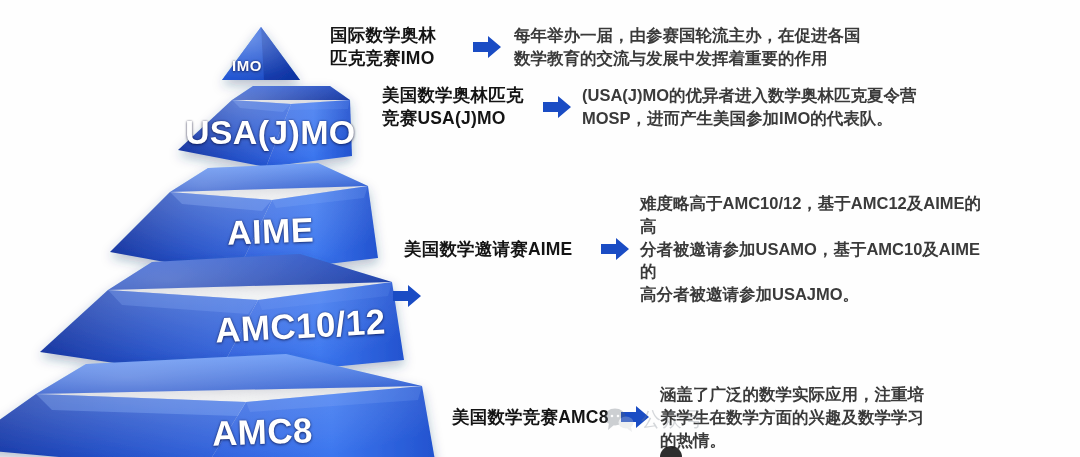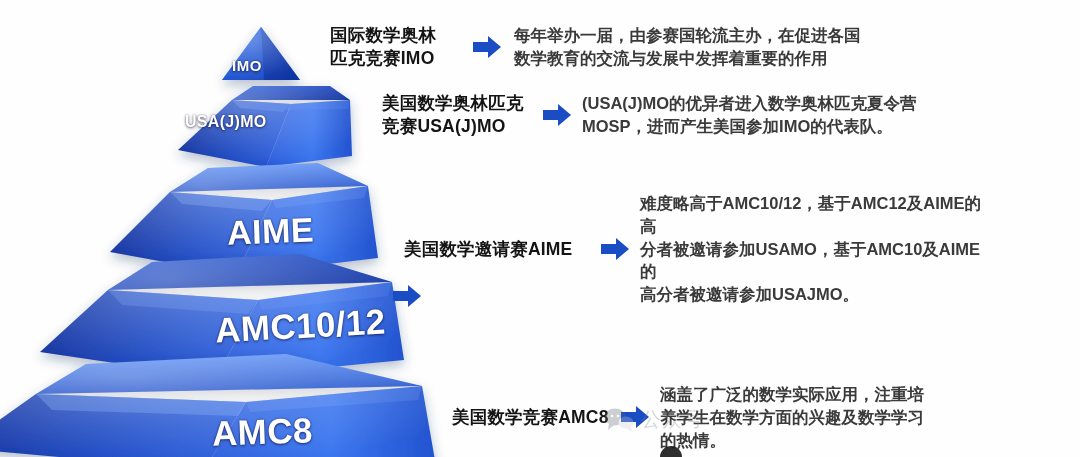--- a/index.html
+++ b/index.html
@@ -58,21 +58,21 @@
     width: 30px;
     height: 26px;
     display: block;
   }
 
   
   #row-imo     { left: 330px; top: 24px; gap: 12px;  }
   #row-imo .label { width: 130px; }
   #row-imo .desc  { width: 440px; }
 
-  #row-usajmo  { left: 382px; top: 92px; }
+  #row-usajmo  { left: 382px; top: 84px; }
   #row-usajmo .label { width: 150px; }
   #row-usajmo .desc  { width: 420px; }
 
   #row-aime    { left: 404px; top: 192px; }
   #row-aime .label { width: 186px; }
   #row-aime .desc  { width: 352px; }
 
   #row-amc1012 { left: 392px; top: 283px; }
   #row-amc1012 .label { width: 216px; }
   #row-amc1012 .desc  { width: 348px; }
@@ -84,21 +84,21 @@
   
   .tier-text {
     position: absolute;
     color: #ffffff;
     font-weight: bold;
     text-shadow: 0 1px 3px rgba(0,0,40,0.55), 0 0 2px rgba(0,0,40,0.45);
     white-space: nowrap;
     pointer-events: none;
   }
   #tier-text-imo     { left: 232px; top: 57px;  font-size: 15px;  letter-spacing: 0.5px; }
-  #tier-text-usajmo  { left: 185px; top: 113px; font-size: 16px;  letter-spacing: 0.3px; text-align: right; }
+  #tier-text-usajmo  { left: 185px; top: 113px; font-size: 34px;  letter-spacing: 0.3px; text-align: right; }
   #tier-text-aime    { left: 227px; top: 212px; font-size: 34px;  letter-spacing: 0.5px; transform: rotate(-2.2deg); }
   #tier-text-amc1012 { left: 215px; top: 306px; font-size: 35px;  letter-spacing: 0.4px; transform: rotate(-3deg); }
   #tier-text-amc8    { left: 212px; top: 412px; font-size: 35px;  letter-spacing: 0.4px; transform: rotate(-2deg); }
 
   
   #watermark {
     position: absolute;
     left: 604px;
     top: 406px;
     display: flex;

